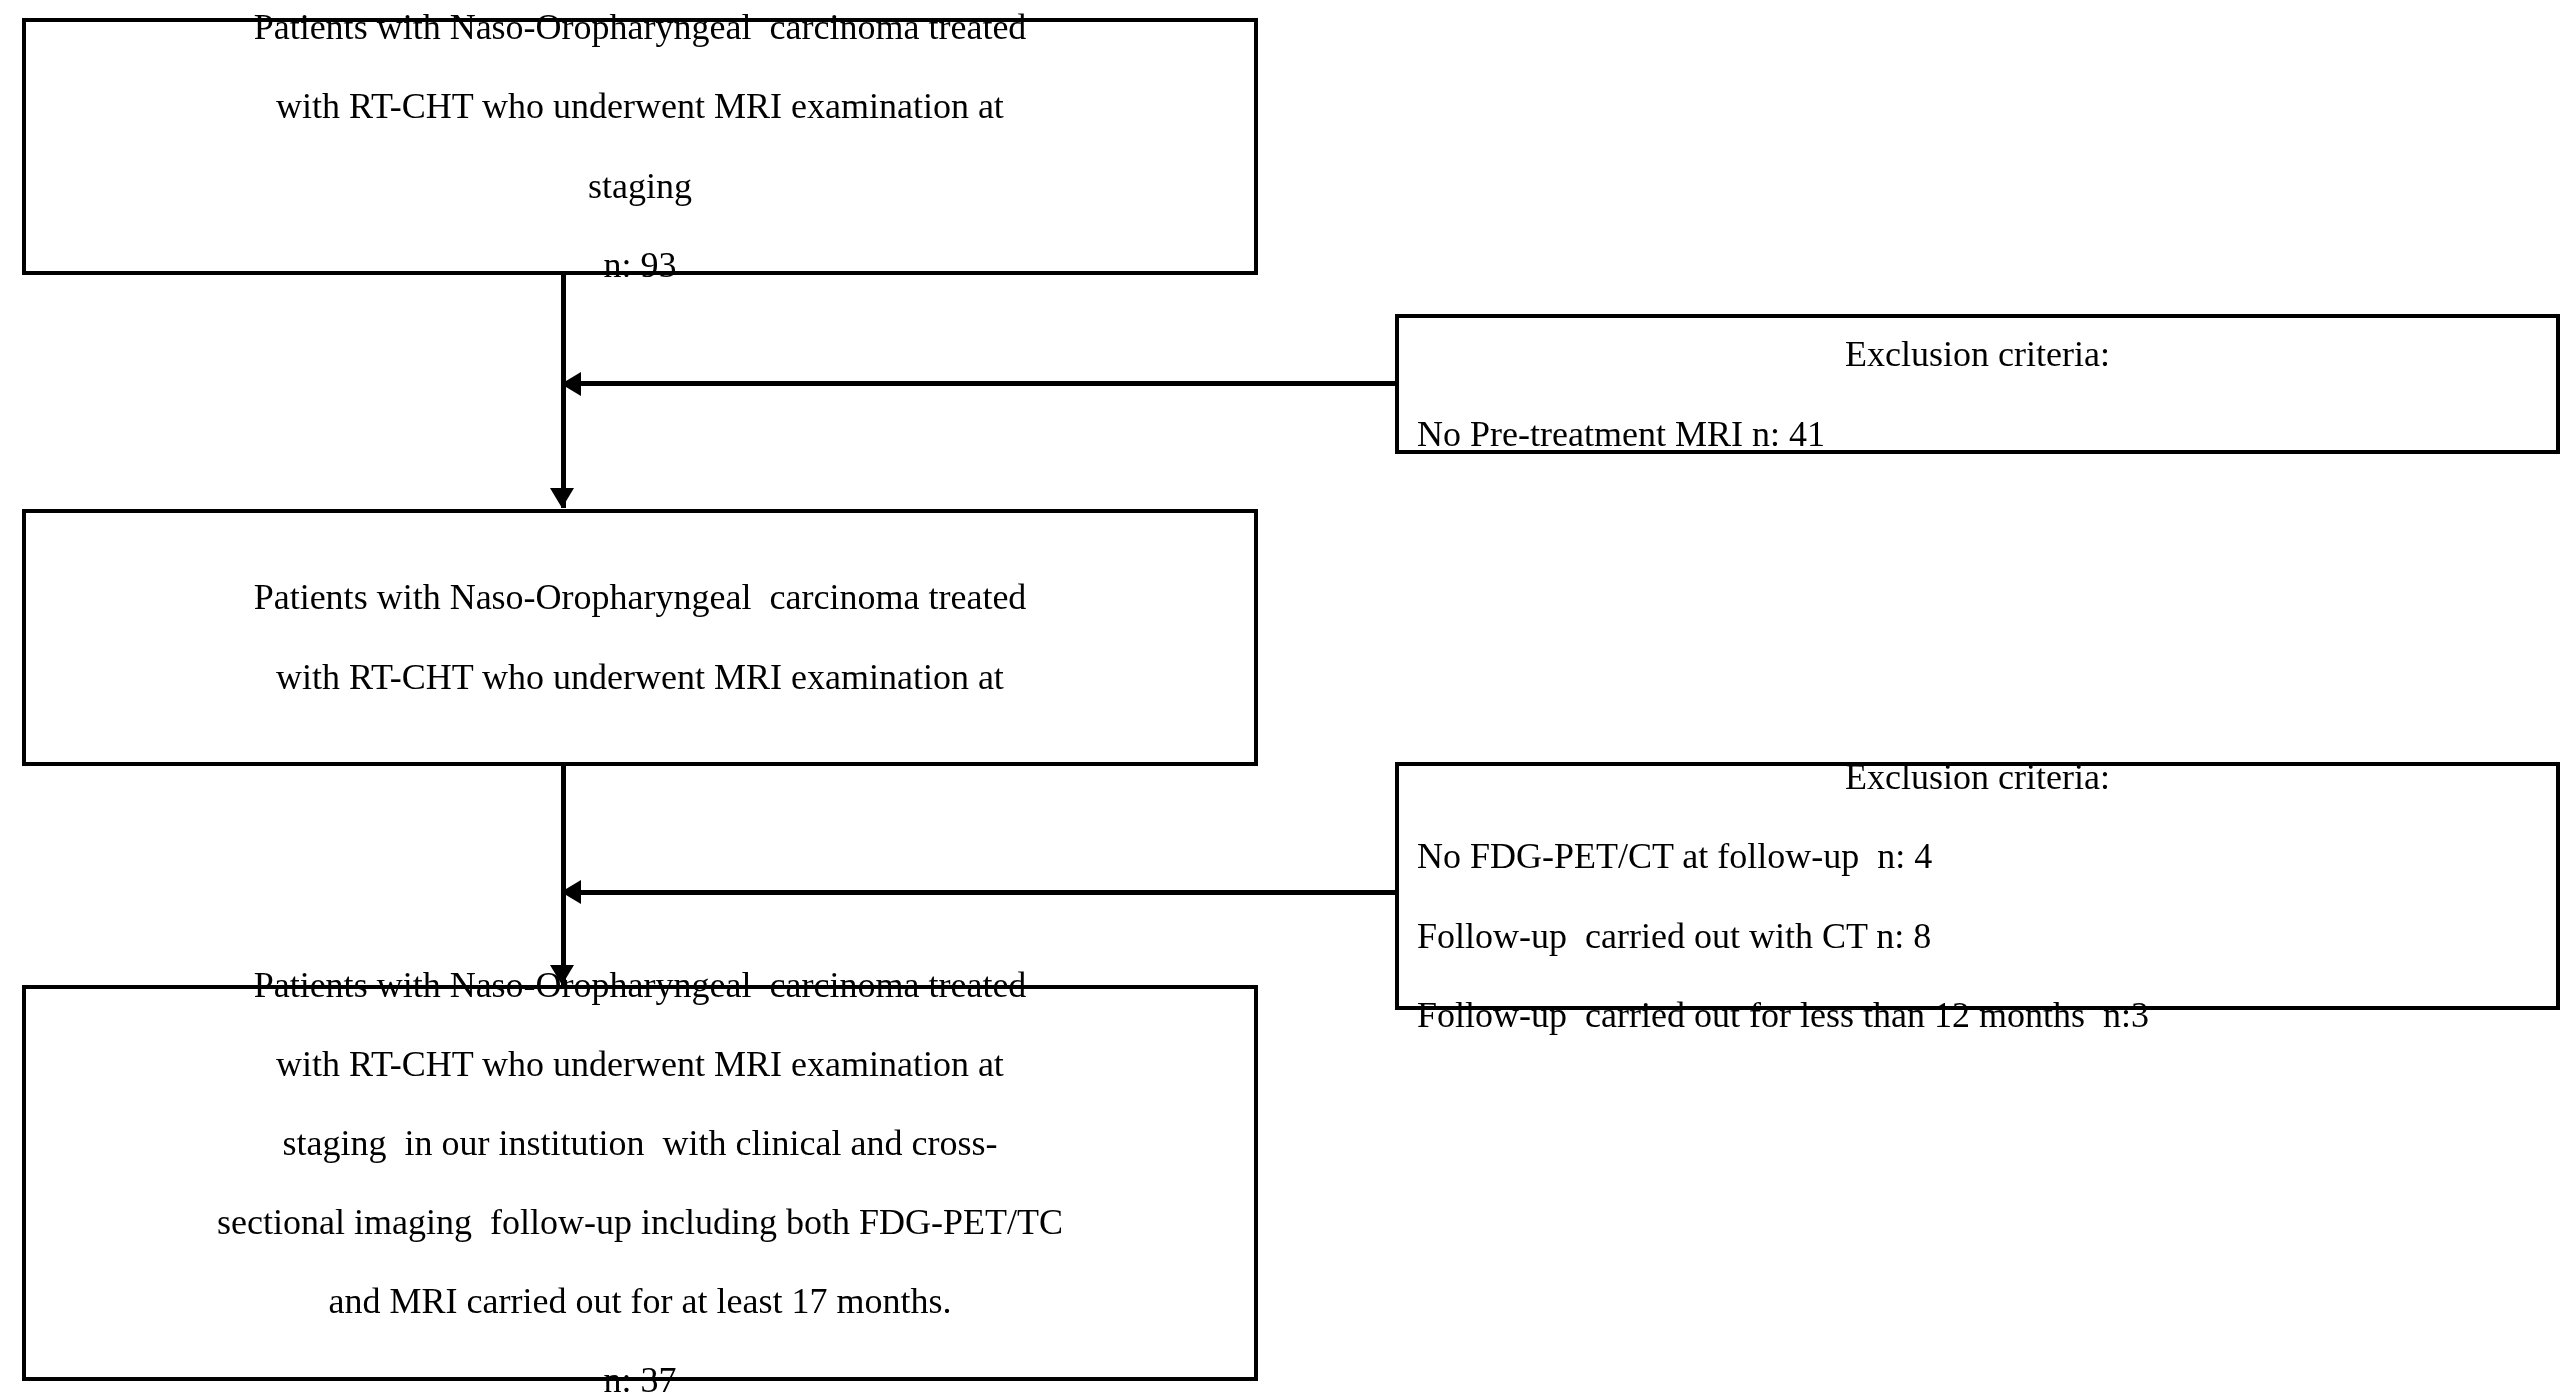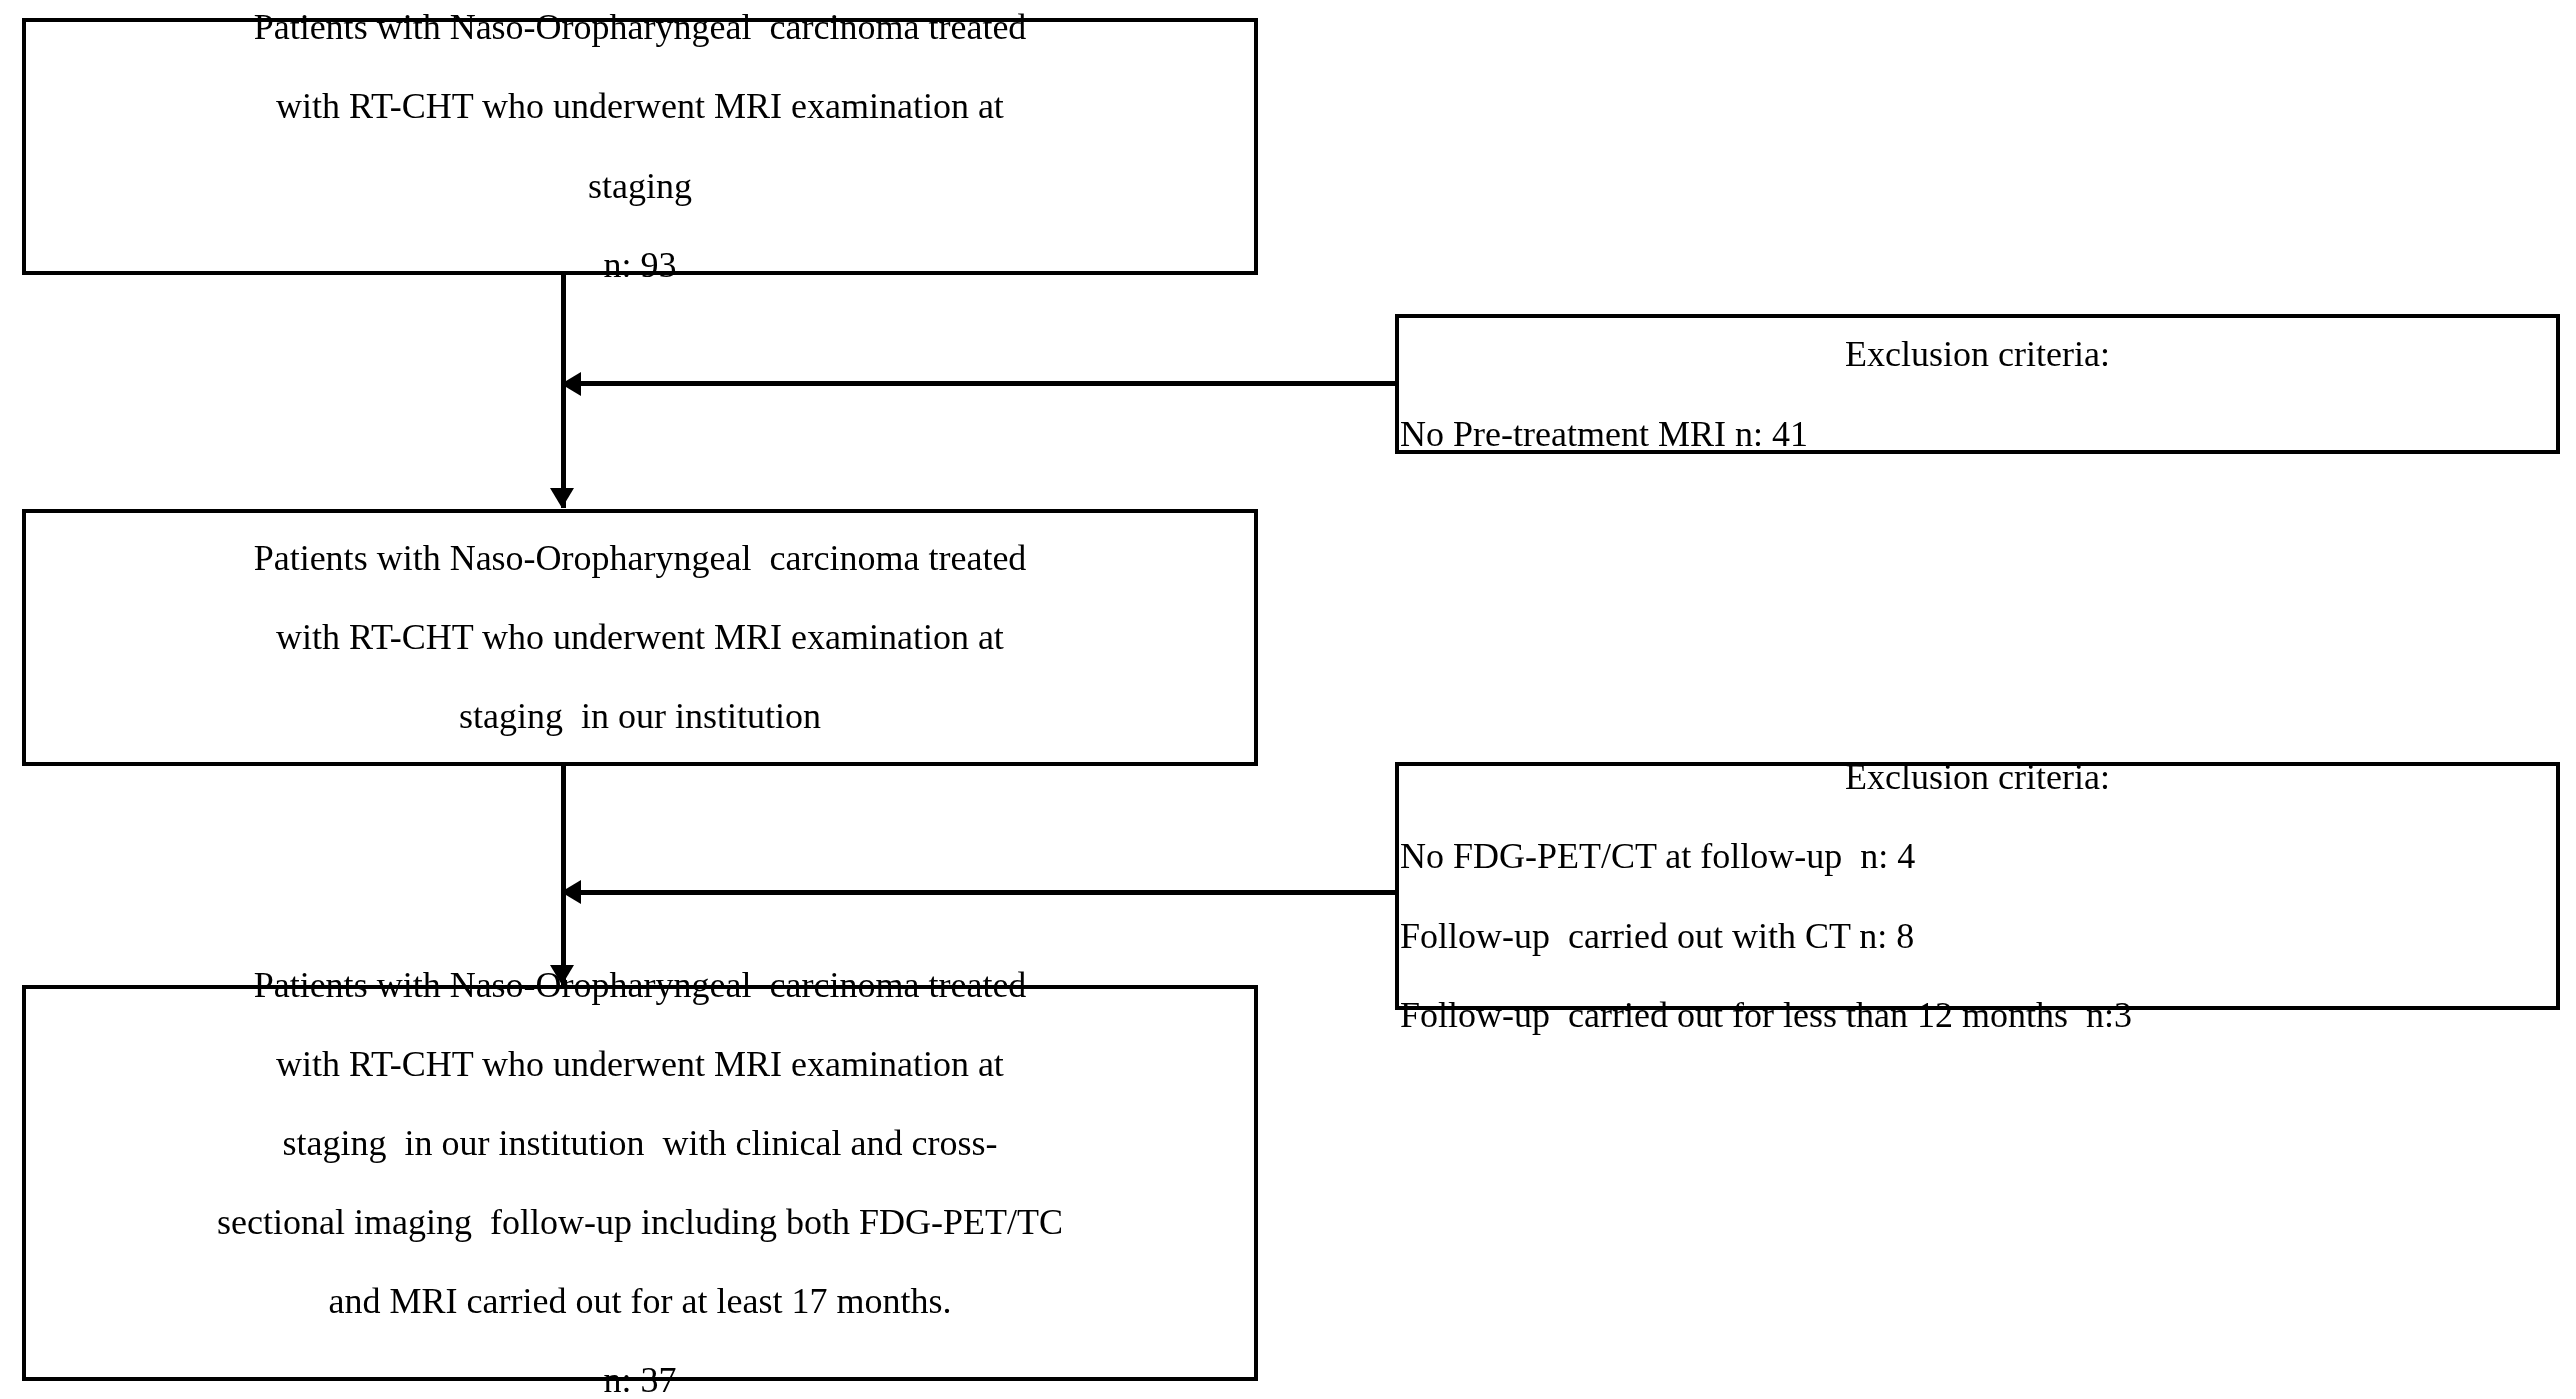--- a/index.html
+++ b/index.html
@@ -27,21 +27,21 @@
     flex-direction: column;
     justify-content: center;
     gap: 28px;
   }
   .box .line {
     font-size: 36px;
     line-height: 1.42;
     white-space: pre;
   }
   .main-box .line { text-align: center; }
-  .excl-box .line { text-align: left; padding-left: 1px; }
+  .excl-box .line { text-align: left; padding-left: 18px; }
   .excl-box .line.centered { text-align: center; padding-left: 0; margin-top: 21px; }
 
   
   #box-cohort-initial { left: 22px;  top: 18px;   width: 1236px; height: 257px; }
   #box-cohort-institution { left: 22px; top: 509px; width: 1236px; height: 257px; }
   #box-cohort-final { left: 22px;  top: 985px; width: 1236px; height: 396px; }
 
   
   #box-exclusion-1 { left: 1395px; top: 314px; width: 1165px; height: 140px; }
   #box-exclusion-2 { left: 1395px; top: 762px; width: 1165px; height: 248px; }
@@ -100,21 +100,20 @@
   </div>
 
   <div class="box excl-box" id="box-exclusion-1">
     <div class="line centered">Exclusion criteria:</div>
     <div class="line">No Pre-treatment MRI n: 41</div>
   </div>
 
   <div class="box main-box" id="box-cohort-institution">
     <div class="line">Patients with Naso-Oropharyngeal  carcinoma treated</div>
     <div class="line">with RT-CHT who underwent MRI examination at</div>
-    <div class="line">staging  in our institution</div>
   </div>
 
   <div class="box excl-box" id="box-exclusion-2">
     <div class="line centered">Exclusion criteria:</div>
     <div class="line">No FDG-PET/CT at follow-up  n: 4</div>
     <div class="line">Follow-up  carried out with CT n: 8</div>
     <div class="line">Follow-up  carried out for less than 12 months  n:3</div>
   </div>
 
   <div class="box main-box" id="box-cohort-final">

